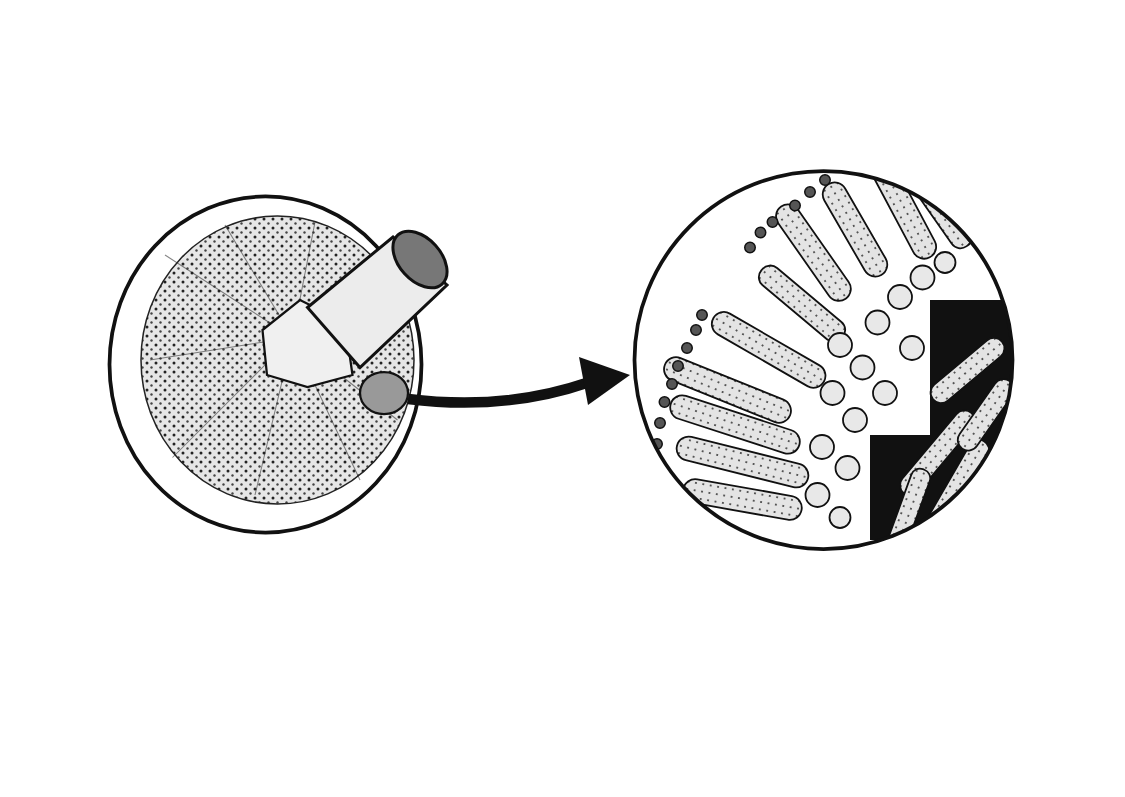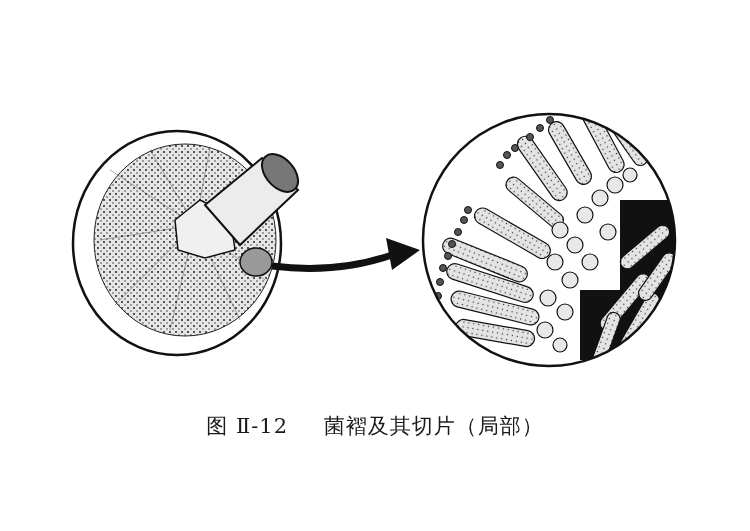--- a/index.html
+++ b/index.html
@@ -115,17 +115,13 @@
           <circle cx="515" cy="148" r="3.5"></circle>
             <circle cx="530" cy="137" r="3.5"></circle>
           <circle cx="540" cy="128" r="3.5"></circle>
             <circle cx="550" cy="120" r="3.5"></circle>
         </g>
       </g>
       <circle cx="549" cy="240" r="126" fill="none" stroke="#111" stroke-width="2.5"></circle>
     </g>
   </svg>
 
-  <div class="caption">
-    <span class="fig-num">图 Ⅱ-12</span>
-    <span>菌褶及其切片（局部）</span>
-  </div>
 </div>
 
 </body></html>

